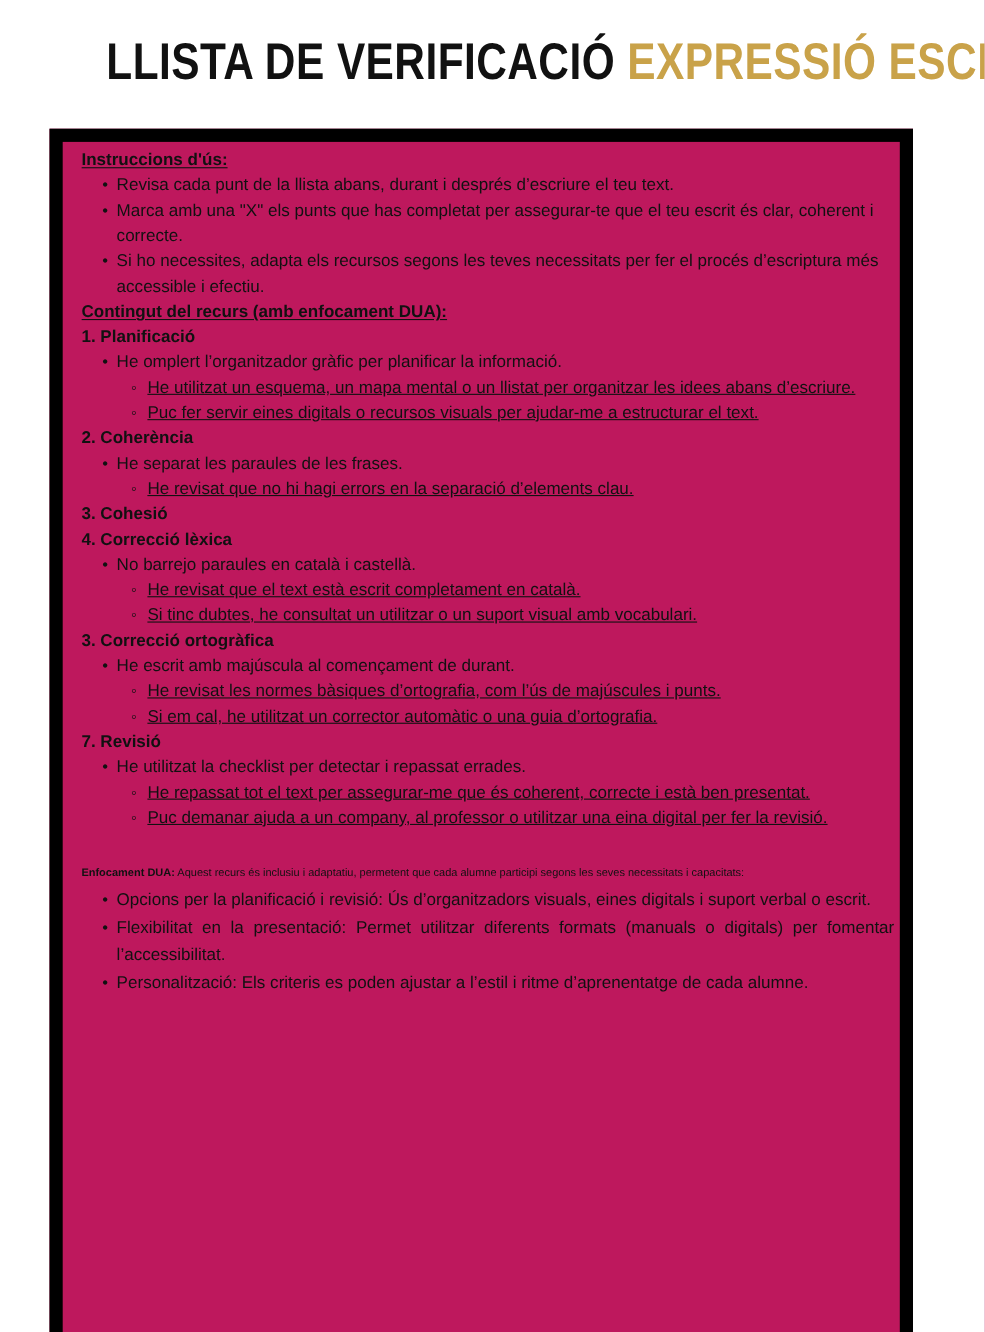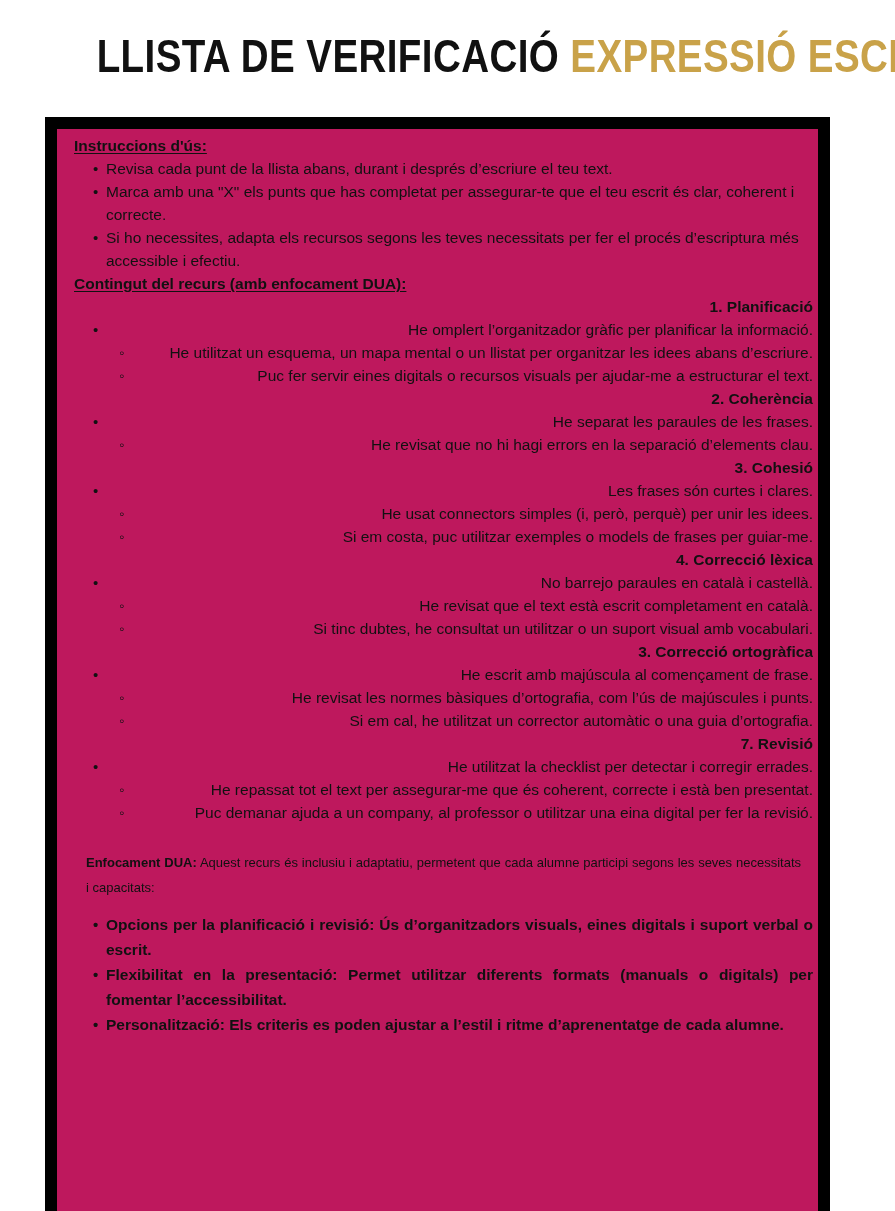--- a/index.html
+++ b/index.html
@@ -97,53 +97,53 @@
     list-style: none;
     margin: 0;
     padding: 0;
   }
   ul.lvl2 > li {
     position: relative;
     padding-left: 28px;
     font-size: 15.5px;
     line-height: 23px;
     margin: 0;
+    text-decoration: underline;
   }
   ul.lvl2 > li::before {
     content: "\25E6";
     position: absolute;
     left: 13px;
     font-size: 15px;
     line-height: 23px;
   }
 
   .block { margin: 0; }
-  .sec-block { margin: 0; text-align: right; }
+  .sec-block { margin: 0; }
 
   
   .dua-wrap { margin-top: 26px; }
   .dua-para {
-    font-size: 13px;
+    font-size: 10px;
     line-height: 25px;
-    margin: 12px;
+    margin: 0;
     text-align: justify;
   }
   .dua-para b { font-weight: 700; }
   ul.dua-list {
     list-style: none;
     margin: 0;
     padding: 0;
   }
   ul.dua-list > li {
     position: relative;
     padding-left: 32px;
     font-size: 15.5px;
     line-height: 25px;
     text-align: justify;
-    font-weight: bold;
   }
   ul.dua-list > li::before {
     content: "\2022";
     position: absolute;
     left: 19px;
     font-size: 15px;
     line-height: 25px;
   }
 </style>
 </head>
@@ -193,65 +193,56 @@
           <span class="btxt">He separat les paraules de les frases.</span>
           <ul class="lvl2">
             <li>He revisat que no hi hagi errors en la separació d’elements clau.</li>
           </ul>
         </li>
       </ul>
     </div>
 
     <div class="sec-block">
       <div class="sec-head">3. Cohesió</div>
-      <ul class="lvl1">
-        <li>
-          <span class="btxt">Les frases són curtes i clares.</span>
-          <ul class="lvl2">
-            <li>He usat connectors simples (i, però, perquè) per unir les idees.</li>
-            <li>Si em costa, puc utilitzar exemples o models de frases per guiar-me.</li>
-          </ul>
-        </li>
-      </ul>
     </div>
 
     <div class="sec-block">
       <div class="sec-head">4. Correcció lèxica</div>
       <ul class="lvl1">
         <li>
           <span class="btxt">No barrejo paraules en català i castellà.</span>
           <ul class="lvl2">
             <li>He revisat que el text està escrit completament en català.</li>
             <li>Si tinc dubtes, he consultat un utilitzar o un suport visual amb vocabulari.</li>
           </ul>
         </li>
       </ul>
     </div>
 
     <div class="sec-block">
       <div class="sec-head">3. Correcció ortogràfica</div>
       <ul class="lvl1">
         <li>
-          <span class="btxt">He escrit amb majúscula al començament de frase.</span>
+          <span class="btxt">He escrit amb majúscula al començament de durant.</span>
           <ul class="lvl2">
             <li>He revisat les normes bàsiques d’ortografia, com l’ús de majúscules i punts.</li>
             <li>Si em cal, he utilitzat un corrector automàtic o una guia d’ortografia.</li>
           </ul>
         </li>
       </ul>
     </div>
 
     <div class="sec-block">
     </div>
 
     <div class="sec-block">
       <div class="sec-head">7. Revisió</div>
       <ul class="lvl1">
         <li>
-          <span class="btxt">He utilitzat la checklist per detectar i corregir errades.</span>
+          <span class="btxt">He utilitzat la checklist per detectar i repassat errades.</span>
           <ul class="lvl2">
             <li>He repassat tot el text per assegurar-me que és coherent, correcte i està ben presentat.</li>
             <li>Puc demanar ajuda a un company, al professor o utilitzar una eina digital per fer la revisió.</li>
           </ul>
         </li>
       </ul>
     </div>
 
     <div class="dua-wrap">
       <p class="dua-para"><b>Enfocament DUA:</b><span> Aquest recurs és inclusiu i adaptatiu, permetent que cada alumne participi segons les seves necessitats i capacitats:</span></p>

